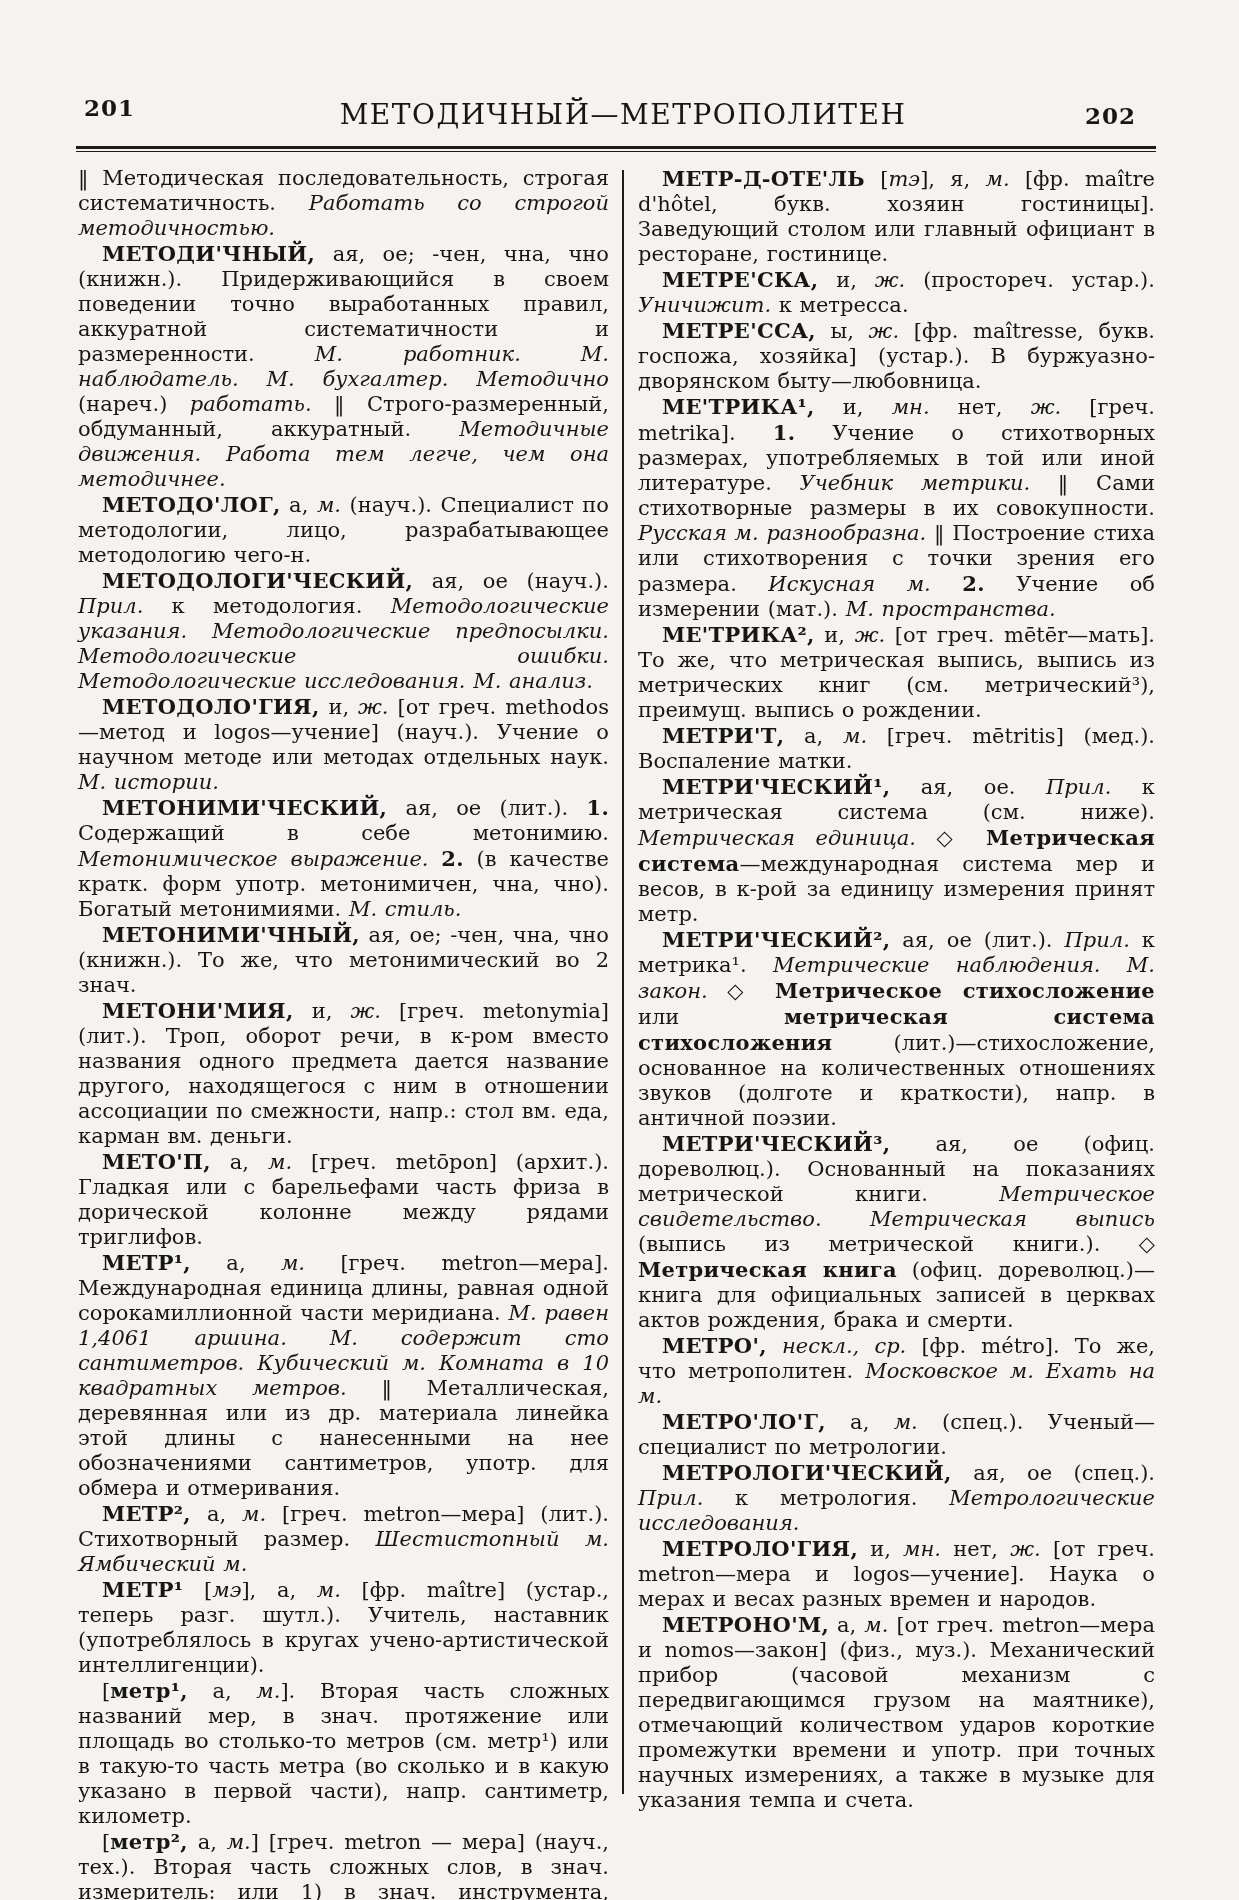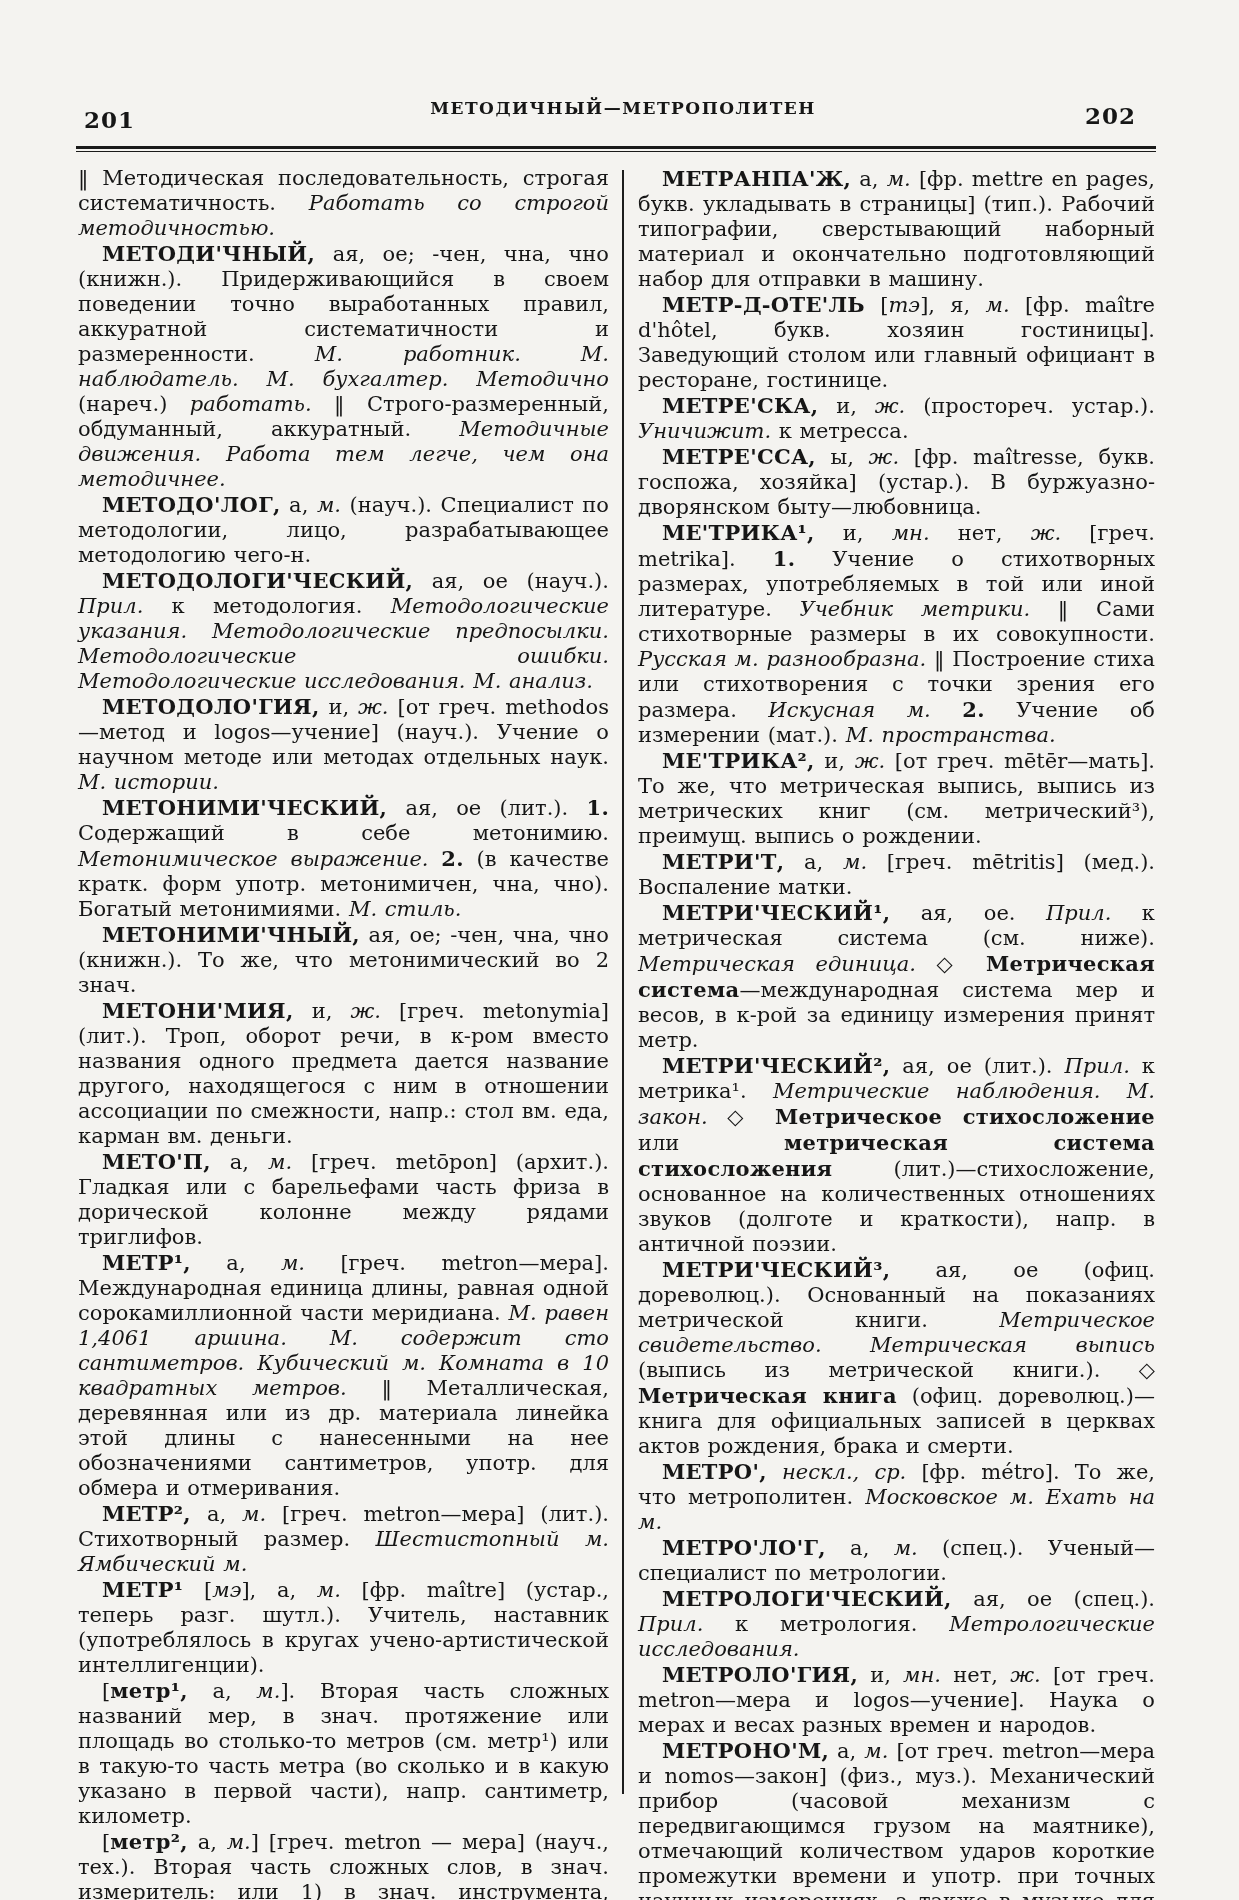--- a/index.html
+++ b/index.html
@@ -7,25 +7,25 @@
     width:1239px; height:1900px;
     background:#f4f3f0;
     overflow:hidden;
     font-family:"DejaVu Serif","Liberation Serif",serif;
     color:#161616;
   }
   .sheet{ position:relative; width:1239px; height:1900px; }
 
   
   .runhead{ position:absolute; top:94px; left:78px; width:1077px; height:40px; }
-  .pagenum{ position:absolute; top:12px; font-weight:bold; font-size:23px; letter-spacing:1px; }
+  .pagenum{ position:absolute; top:0; font-weight:bold; font-size:23px; letter-spacing:1px; }
   .pagenum.left{ left:6px; }
   .pagenum.right{ right:19px; top:8px; }
   .runtitle{ position:absolute; left:13px; right:0; top:4px; text-align:center;
-    font-weight:bold; font-size:17px; letter-spacing:1.5px; }
+    font-weight:normal; font-size:28px; letter-spacing:1.5px; }
 
   
   .rule{ position:absolute; left:76px; top:146px; width:1080px; }
   .rule .thick{ height:3px; background:#1a1a1a; }
   .rule .thin{ height:1px; background:#1a1a1a; margin-top:2px; }
 
   
   .divider{ position:absolute; left:622px; top:170px; width:2px; height:1624px; background:#1c1c1c; }
 
   
@@ -72,21 +72,20 @@
       <p class="para"><span class="r-b">МЕТОНИМИ'ЧНЫЙ,</span><span class="r-n"> ая, ое; -чен, чна, чно (книжн.). То же, что метонимический во 2 знач.</span></p>
       <p class="para"><span class="r-b">МЕТОНИ'МИЯ,</span><span class="r-n"> и, </span><span class="r-i">ж.</span><span class="r-n"> [греч. metonymia] (лит.). Троп, оборот речи, в к-ром вместо названия одного предмета дается название другого, находящегося с ним в отношении ассоциации по смежности, напр.: стол вм. еда, карман вм. деньги.</span></p>
       <p class="para"><span class="r-b">МЕТО'П,</span><span class="r-n"> а, </span><span class="r-i">м.</span><span class="r-n"> [греч. metōpon] (архит.). Гладкая или с барельефами часть фриза в дорической колонне между рядами триглифов.</span></p>
       <p class="para"><span class="r-b">МЕТР¹,</span><span class="r-n"> а, </span><span class="r-i">м.</span><span class="r-n"> [греч. metron—мера]. Международная единица длины, равная одной сорокамиллионной части меридиана. </span><span class="r-i">М. равен 1,4061 аршина. М. содержит сто сантиметров. Кубический м. Комната в 10 квадратных метров.</span><span class="r-n"> ‖ Металлическая, деревянная или из др. материала линейка этой длины с нанесенными на нее обозначениями сантиметров, употр. для обмера и отмеривания.</span></p>
       <p class="para"><span class="r-b">МЕТР²,</span><span class="r-n"> а, </span><span class="r-i">м.</span><span class="r-n"> [греч. metron—мера] (лит.). Стихотворный размер. </span><span class="r-i">Шестистопный м. Ямбический м.</span></p>
       <p class="para"><span class="r-b">МЕТР¹</span><span class="r-n"> [</span><span class="r-i">мэ</span><span class="r-n">], а, </span><span class="r-i">м.</span><span class="r-n"> [фр. maître] (устар., теперь разг. шутл.). Учитель, наставник (употреблялось в кругах учено-артистической интеллигенции).</span></p>
       <p class="para"><span class="r-n">[</span><span class="r-b">метр¹,</span><span class="r-n"> а, </span><span class="r-i">м.</span><span class="r-n">]. Вторая часть сложных названий мер, в знач. протяжение или площадь во столько-то метров (см. метр¹) или в такую-то часть метра (во сколько и в какую указано в первой части), напр. сантиметр, километр.</span></p>
       <p class="para"><span class="r-n">[</span><span class="r-b">метр²,</span><span class="r-n"> а, </span><span class="r-i">м.</span><span class="r-n">] [греч. metron — мера] (науч., тех.). Вторая часть сложных слов, в знач. измеритель: или 1) в знач. инструмента, снаряда, прибора для измерения (того, что указано в первой части), напр. термометр, гигрометр, калориметр и др.; или же, реже, 2) в знач. человека, занимающегося дисциплиной или работой, название к-рых оканчивается на -метрия (букв. измерение того, что указано в первой части названия дисциплины, работы), напр. геометр, гидрометр.</span></p>
     </div>
   <div class="col right">
-      <p class="para"><span class="r-b">МЕТРАНПА'Ж,</span><span class="r-n"> а, </span><span class="r-i">м.</span><span class="r-n"> [фр. mettre en pages, букв. укладывать в страницы] (тип.). Рабочий типографии, сверстывающий наборный материал и окончательно подготовляющий набор для отправки в машину.</span></p>
       <p class="para"><span class="r-b">МЕТР-Д-ОТЕ'ЛЬ</span><span class="r-n"> [</span><span class="r-i">тэ</span><span class="r-n">], я, </span><span class="r-i">м.</span><span class="r-n"> [фр. maître d'hôtel, букв. хозяин гостиницы]. Заведующий столом или главный официант в ресторане, гостинице.</span></p>
       <p class="para"><span class="r-b">МЕТРЕ'СКА,</span><span class="r-n"> и, </span><span class="r-i">ж.</span><span class="r-n"> (простореч. устар.). </span><span class="r-i">Уничижит.</span><span class="r-n"> к метресса.</span></p>
       <p class="para"><span class="r-b">МЕТРЕ'ССА,</span><span class="r-n"> ы, </span><span class="r-i">ж.</span><span class="r-n"> [фр. maîtresse, букв. госпожа, хозяйка] (устар.). В буржуазно-дворянском быту—любовница.</span></p>
       <p class="para"><span class="r-b">МЕ'ТРИКА¹,</span><span class="r-n"> и, </span><span class="r-i">мн.</span><span class="r-n"> нет, </span><span class="r-i">ж.</span><span class="r-n"> [греч. metrika]. </span><span class="r-b">1.</span><span class="r-n"> Учение о стихотворных размерах, употребляемых в той или иной литературе. </span><span class="r-i">Учебник метрики.</span><span class="r-n"> ‖ Сами стихотворные размеры в их совокупности. </span><span class="r-i">Русская м. разнообразна.</span><span class="r-n"> ‖ Построение стиха или стихотворения с точки зрения его размера. </span><span class="r-i">Искусная м.</span><span class="r-n"> </span><span class="r-b">2.</span><span class="r-n"> Учение об измерении (мат.). </span><span class="r-i">М. пространства.</span></p>
       <p class="para"><span class="r-b">МЕ'ТРИКА²,</span><span class="r-n"> и, </span><span class="r-i">ж.</span><span class="r-n"> [от греч. mētēr—мать]. То же, что метрическая выпись, выпись из метрических книг (см. метрический³), преимущ. выпись о рождении.</span></p>
       <p class="para"><span class="r-b">МЕТРИ'Т,</span><span class="r-n"> а, </span><span class="r-i">м.</span><span class="r-n"> [греч. mētritis] (мед.). Воспаление матки.</span></p>
       <p class="para"><span class="r-b">МЕТРИ'ЧЕСКИЙ¹,</span><span class="r-n"> ая, ое. </span><span class="r-i">Прил.</span><span class="r-n"> к метрическая система (см. ниже). </span><span class="r-i">Метрическая единица.</span><span class="r-n"> ◇ </span><span class="r-b">Метрическая система</span><span class="r-n">—международная система мер и весов, в к-рой за единицу измерения принят метр.</span></p>
       <p class="para"><span class="r-b">МЕТРИ'ЧЕСКИЙ²,</span><span class="r-n"> ая, ое (лит.). </span><span class="r-i">Прил.</span><span class="r-n"> к метрика¹. </span><span class="r-i">Метрические наблюдения. М. закон.</span><span class="r-n"> ◇ </span><span class="r-b">Метрическое стихосложение</span><span class="r-n"> или </span><span class="r-b">метрическая система стихосложения</span><span class="r-n"> (лит.)—стихосложение, основанное на количественных отношениях звуков (долготе и краткости), напр. в античной поэзии.</span></p>
       <p class="para"><span class="r-b">МЕТРИ'ЧЕСКИЙ³,</span><span class="r-n"> ая, ое (офиц. дореволюц.). Основанный на показаниях метрической книги. </span><span class="r-i">Метрическое свидетельство. Метрическая выпись</span><span class="r-n"> (выпись из метрической книги.). ◇ </span><span class="r-b">Метрическая книга</span><span class="r-n"> (офиц. дореволюц.)—книга для официальных записей в церквах актов рождения, брака и смерти.</span></p>
       <p class="para"><span class="r-b">МЕТРО',</span><span class="r-n"> </span><span class="r-i">нескл., ср.</span><span class="r-n"> [фр. métro]. То же, что метрополитен. </span><span class="r-i">Московское м. Ехать на м.</span></p>

